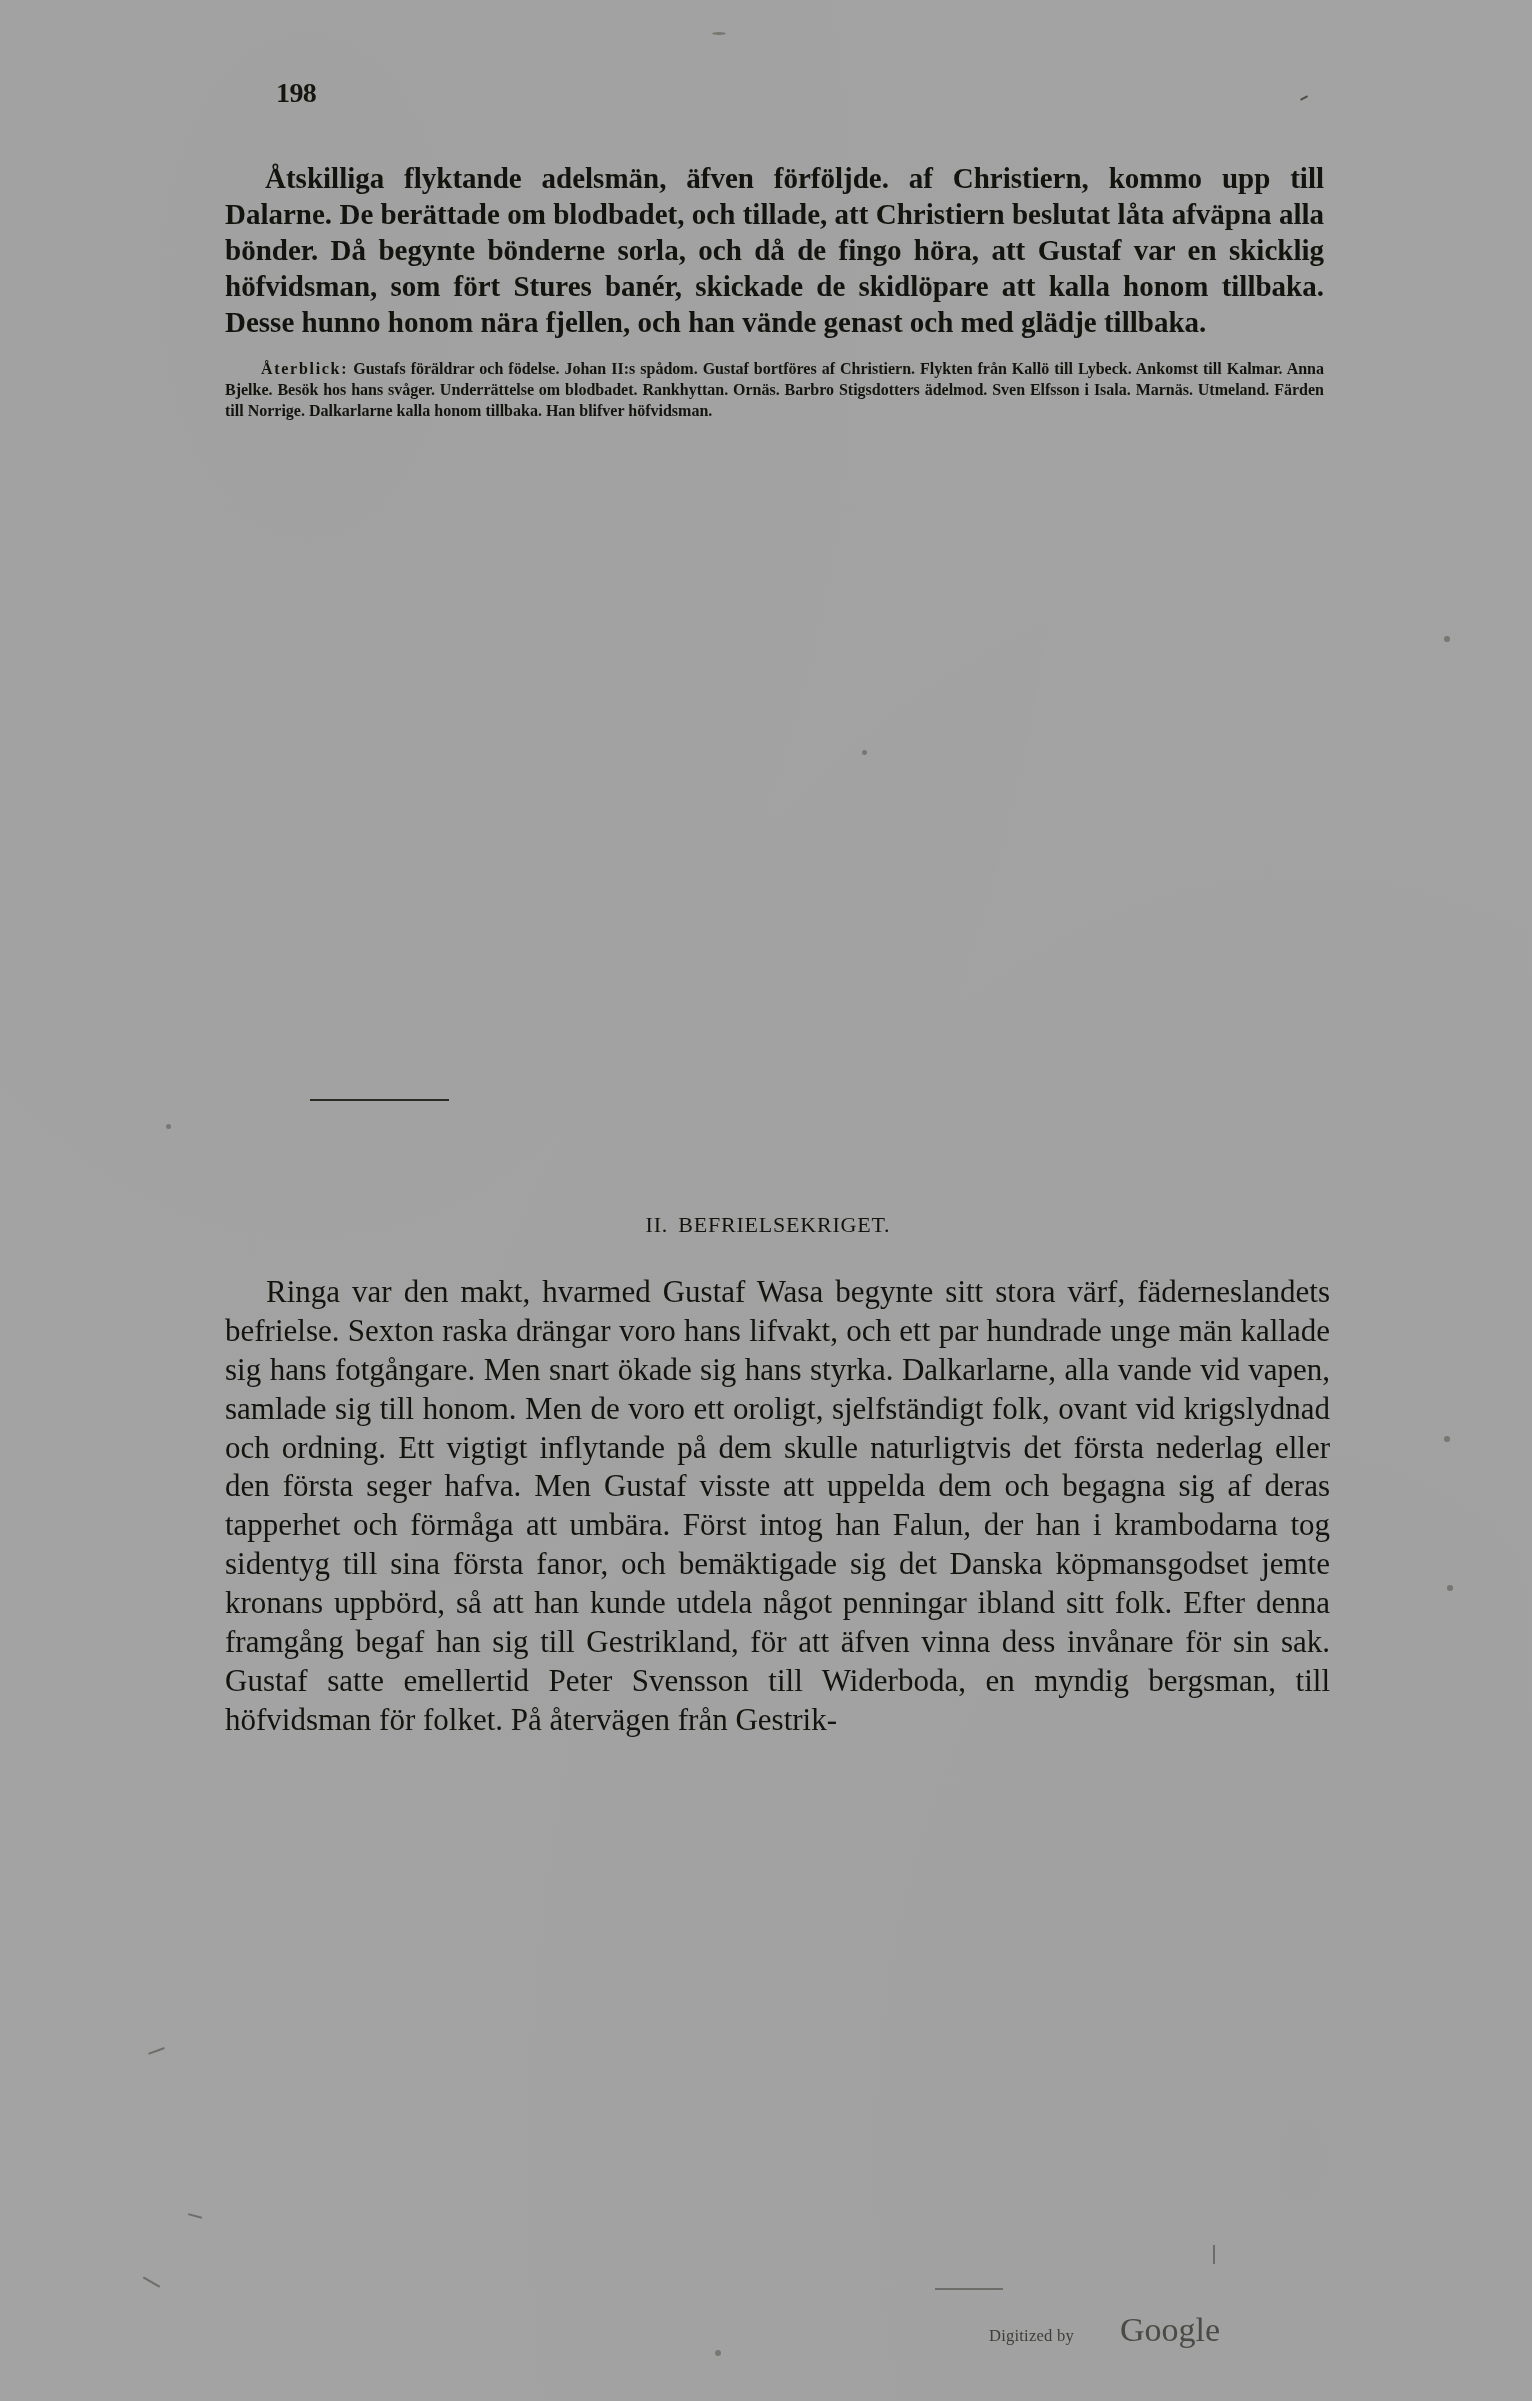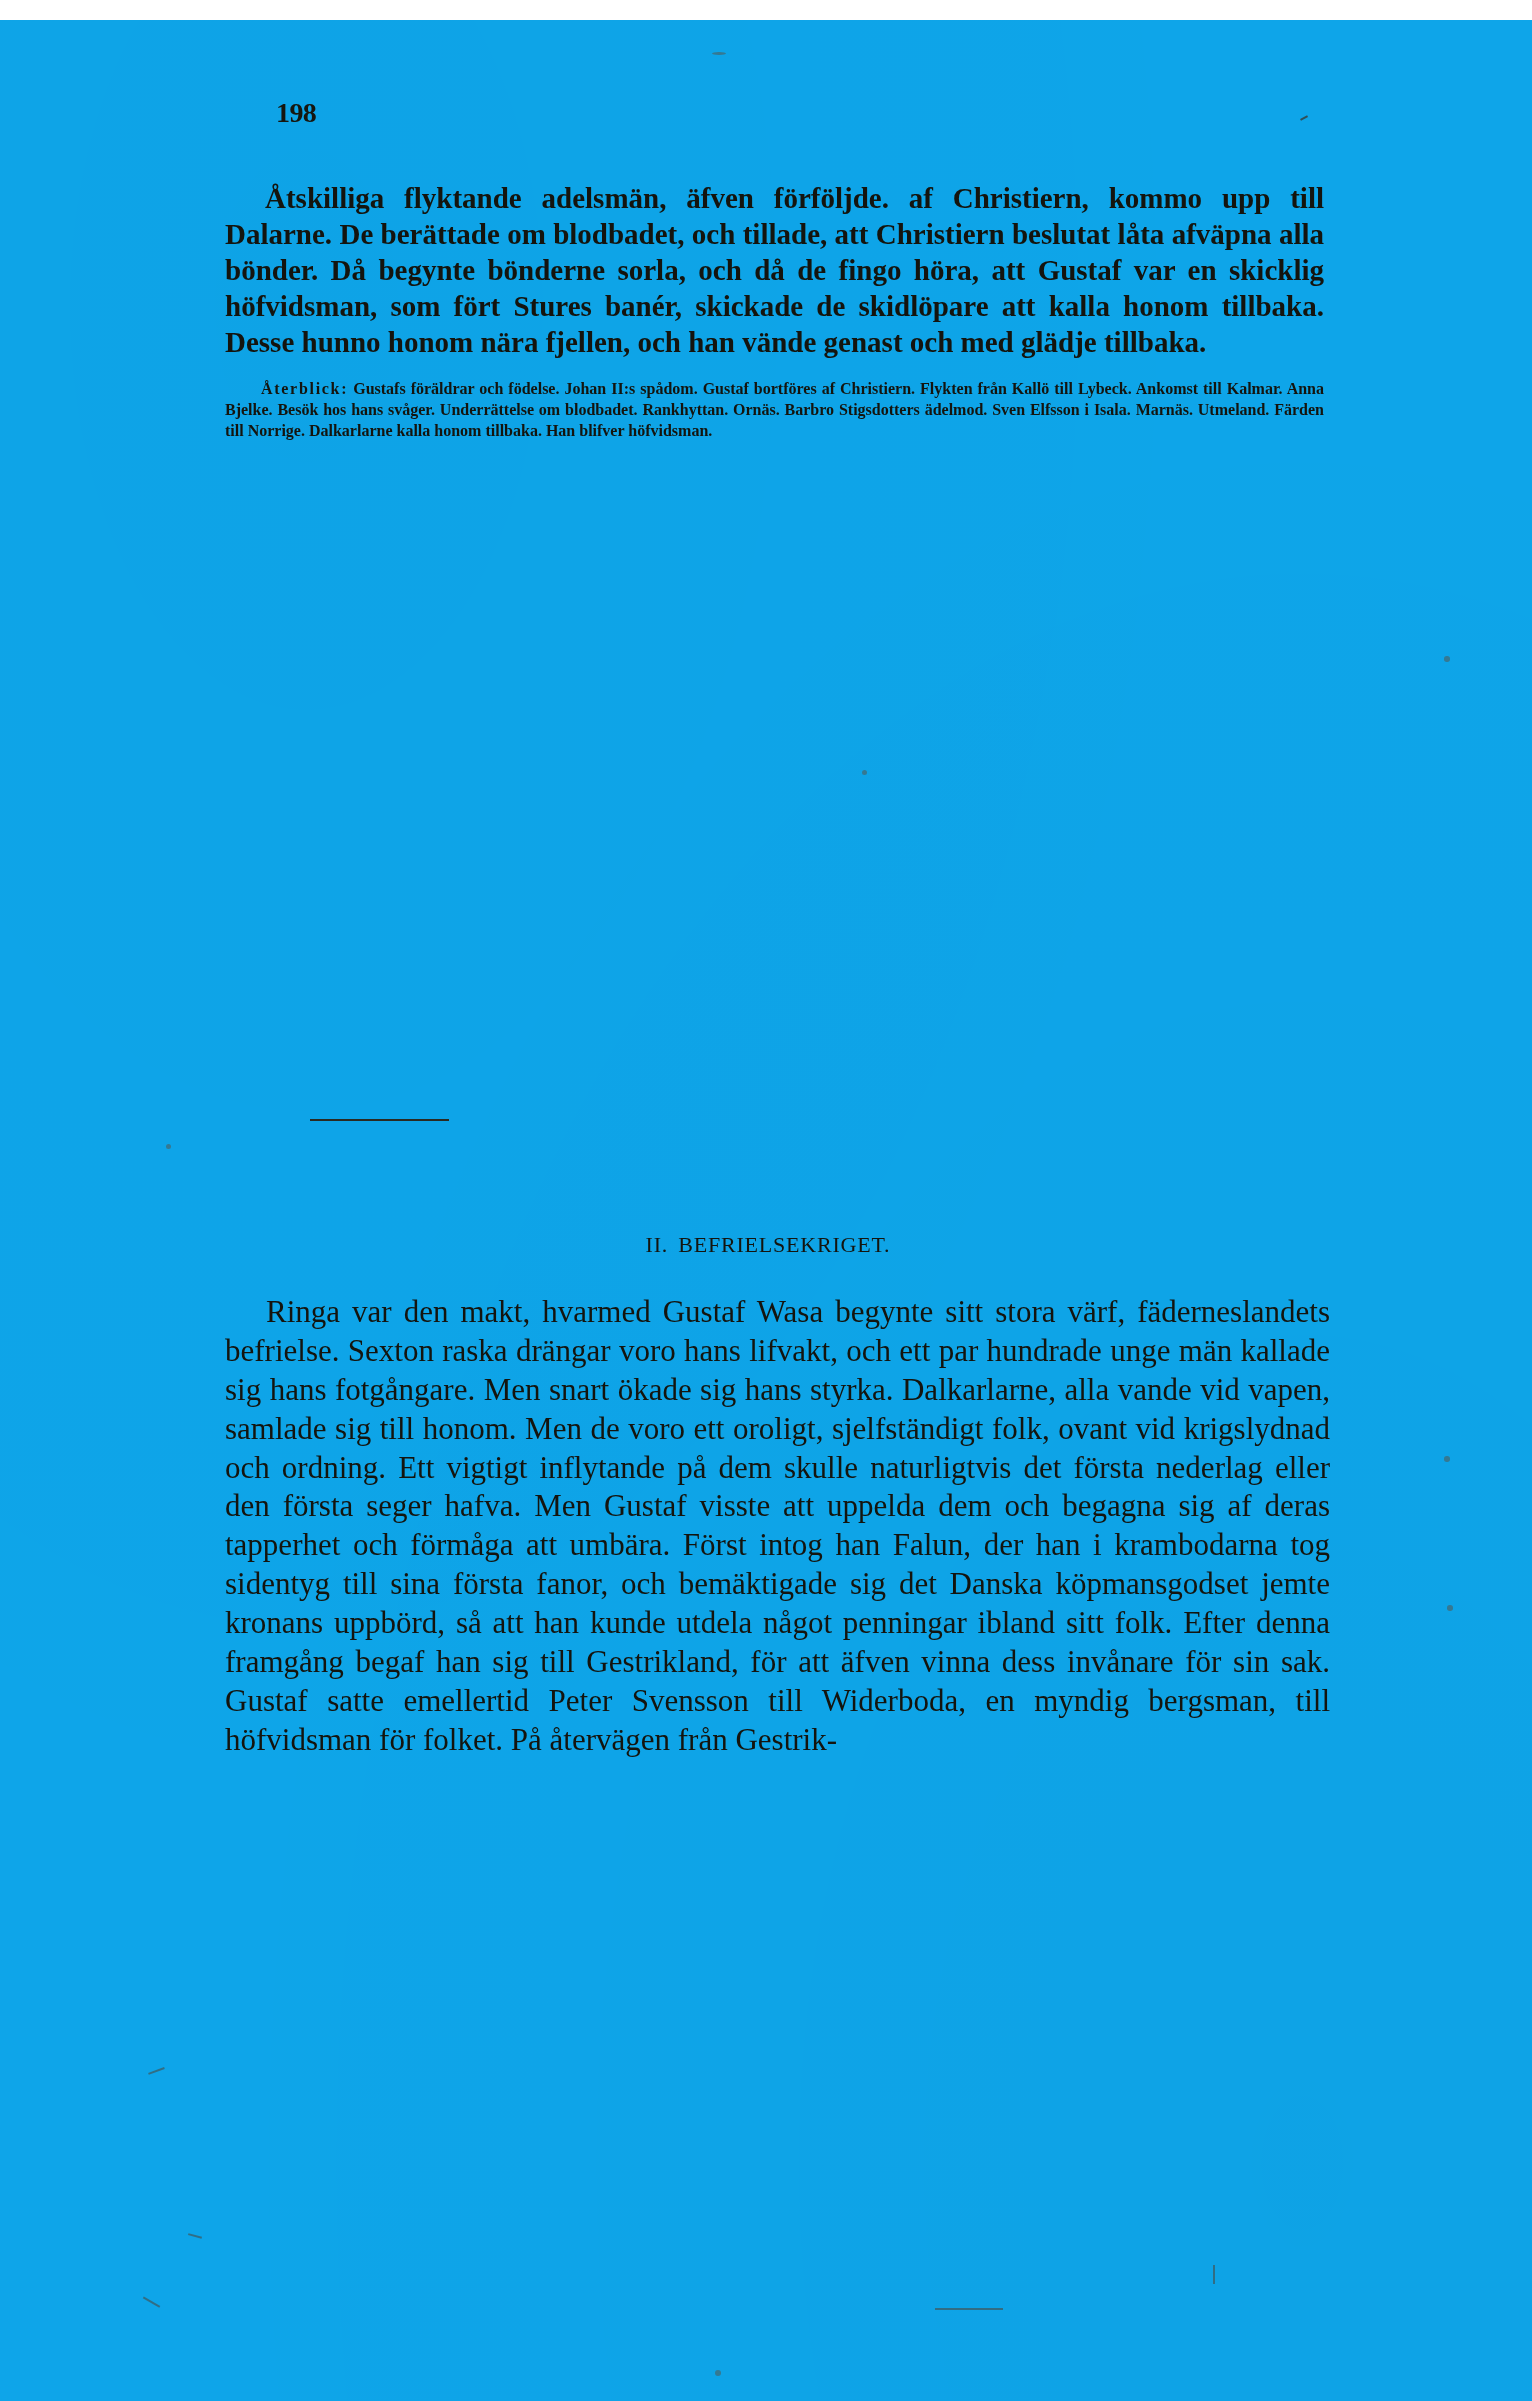--- a/index.html
+++ b/index.html
@@ -12,22 +12,21 @@
     height: 2401px;
     position: relative;
     font-family: "Liberation Serif", serif;
     color: #1a1a18;
     overflow: hidden;
   }
 
   .page {
     position: absolute;
     inset: 0;
-    background: #0ea5e9;
-    margin-top: 20px;
+    background: #a3a3a3;
   }
 
   
   .page::before {
     content: "";
     position: absolute;
     inset: 0;
     background:
       radial-gradient(ellipse at 20% 12%, rgba(0,0,0,0.012), rgba(0,0,0,0) 60%),
       radial-gradient(ellipse at 85% 90%, rgba(0,0,0,0.015), rgba(0,0,0,0) 65%);
@@ -201,20 +200,24 @@
   <div class="rule"></div>
 
   <div class="chapter-title">
     <span class="num">II.</span><span>BEFRIELSEKRIGET.</span>
   </div>
 
   <div class="content2">
     <p>Ringa var den makt, hvarmed Gustaf Wasa begynte sitt stora värf, fäderneslandets befrielse. Sexton raska drängar voro hans lifvakt, och ett par hundrade unge män kallade sig hans fotgångare. Men snart ökade sig hans styrka. Dalkarlarne, alla vande vid vapen, samlade sig till honom. Men de voro ett oroligt, sjelfständigt folk, ovant vid krigslydnad och ordning. Ett vigtigt inflytande på dem skulle naturligtvis det första nederlag eller den första seger hafva. Men Gustaf visste att uppelda dem och begagna sig af deras tapperhet och förmåga att umbära. Först intog han Falun, der han i krambodarna tog sidentyg till sina första fanor, och bemäktigade sig det Danska köpmansgodset jemte kronans uppbörd, så att han kunde utdela något penningar ibland sitt folk. Efter denna framgång begaf han sig till Gestrikland, för att äfven vinna dess invånare för sin sak. Gustaf satte emellertid Peter Svensson till Widerboda, en myndig bergsman, till höfvidsman för folket. På återvägen från Gestrik-</p>
   </div>
 
+  <div class="footer">
+    <span class="digitized">Digitized by</span>
+    <span class="google">Google</span>
+  </div>
 
   <div class="speck" style="left:712px; top:32px; width:14.4px; height:3.3px;"></div>
   <div class="speck" style="left:1444px; top:636px; width:5.5px; height:5.5px;"></div>
   <div class="speck" style="left:862px; top:750px; width:5px; height:5px;"></div>
   <div class="speck" style="left:166px; top:1124px; width:5px; height:5px;"></div>
   <div class="speck" style="left:1444px; top:1436px; width:5.5px; height:5.5px;"></div>
   <div class="speck" style="left:1447px; top:1585px; width:5.5px; height:5.5px;"></div>
   <div class="speck" style="left:715px; top:2350px; width:6px; height:6px;"></div>
   <div class="mark" style="left:148px; top:2050px; width:16.6px; height:2.2px; transform:rotate(-20deg);"></div>
   <div class="mark" style="left:142px; top:2281px; width:19px; height:2.2px; transform:rotate(30deg);"></div>

